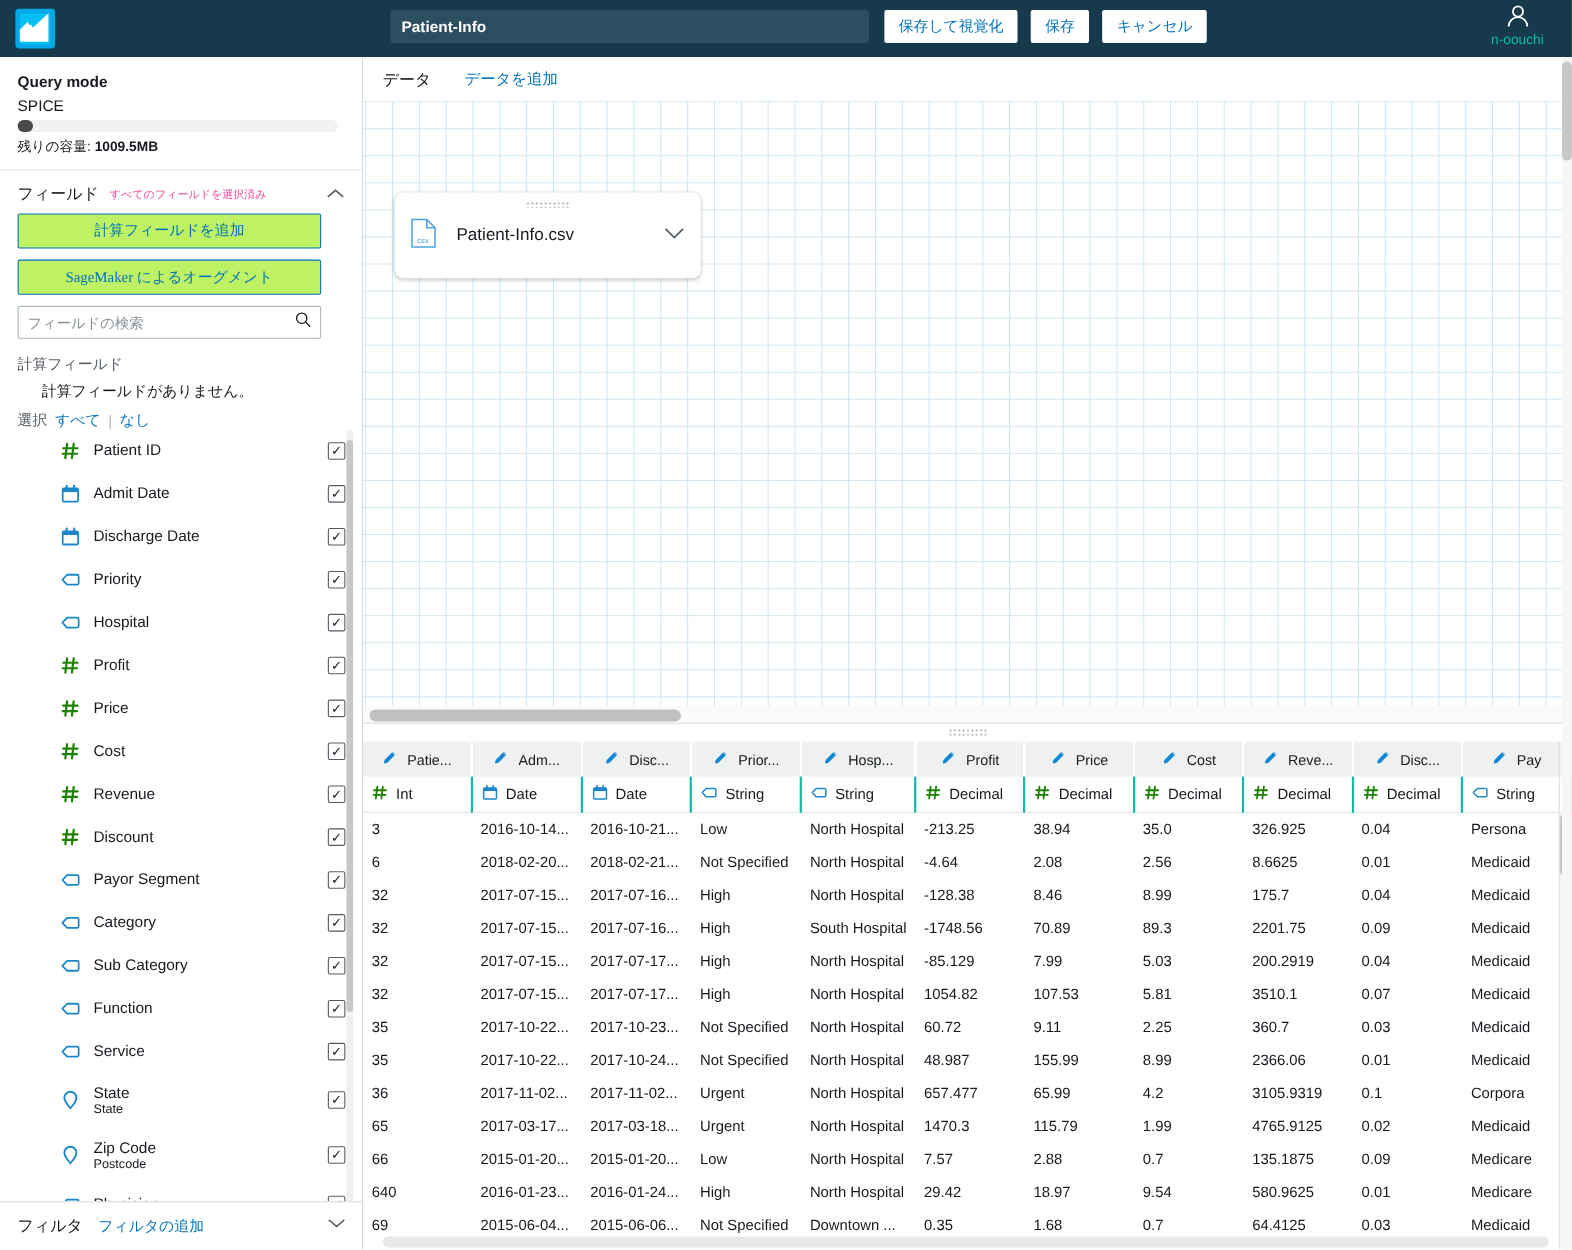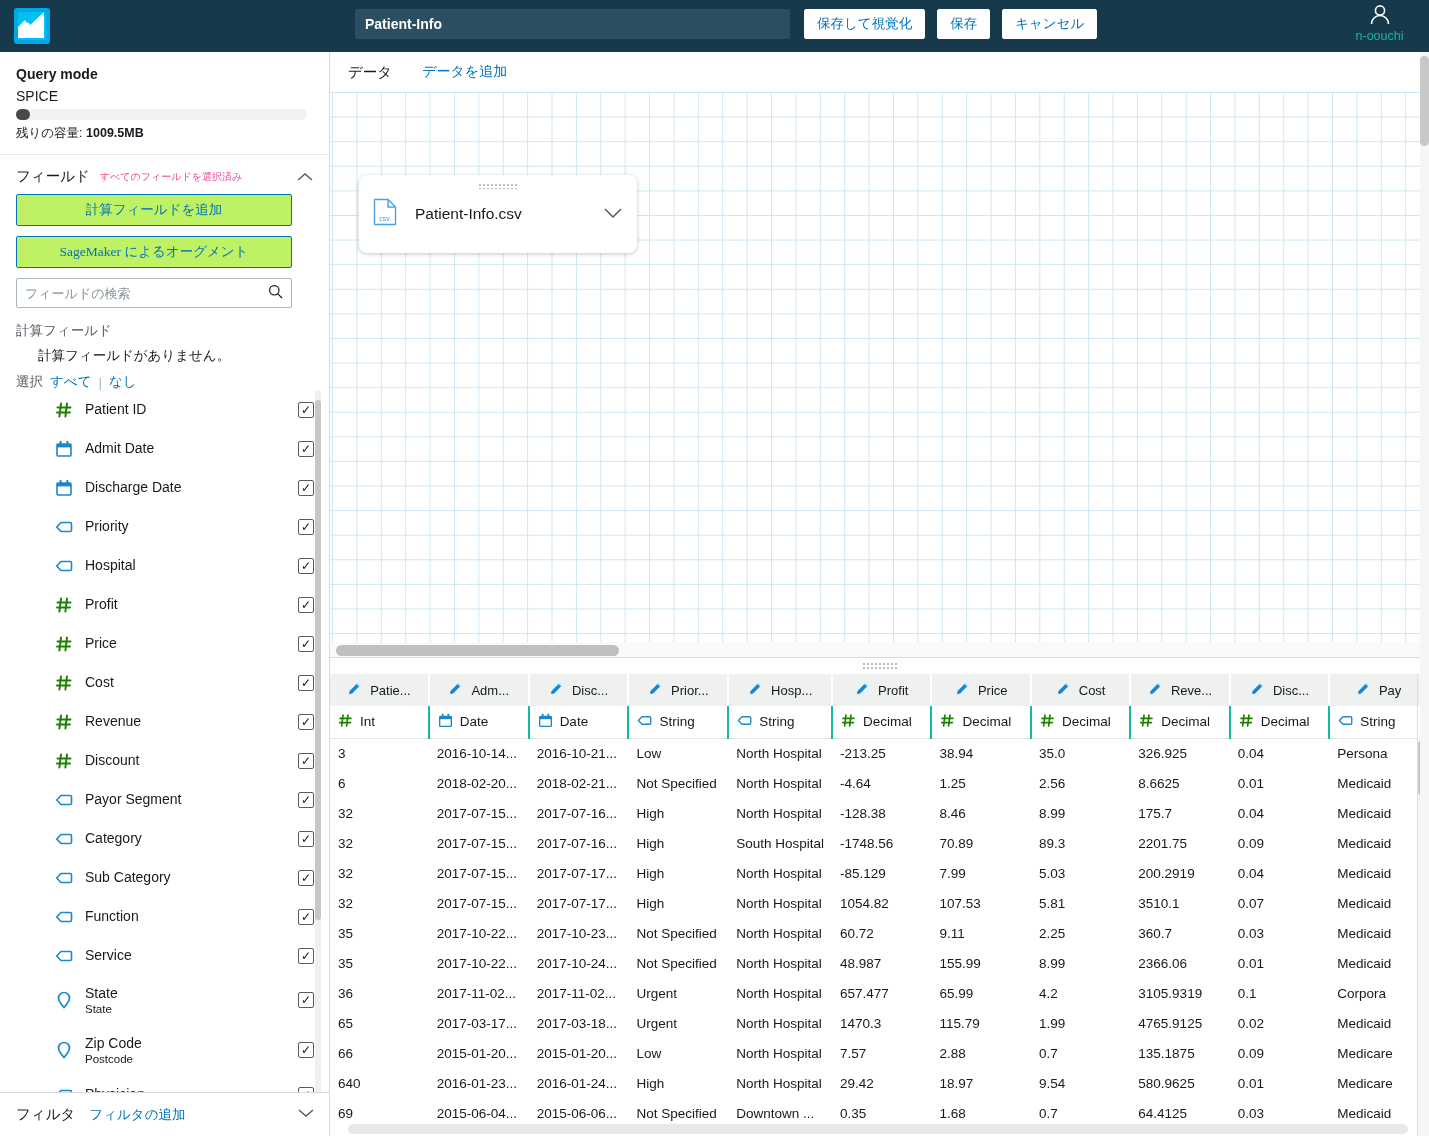--- a/index.html
+++ b/index.html
@@ -854,21 +854,21 @@
             <td class="data-cell">0.04</td>
             <td class="data-cell">Persona</td>
           </tr>
           <tr>
             <td class="data-cell">6</td>
             <td class="data-cell">2018-02-20...</td>
             <td class="data-cell">2018-02-21...</td>
             <td class="data-cell">Not Specified</td>
             <td class="data-cell">North Hospital</td>
             <td class="data-cell">-4.64</td>
-            <td class="data-cell">1.25</td>
+            <td class="data-cell">2.08</td>
             <td class="data-cell">2.56</td>
             <td class="data-cell">8.6625</td>
             <td class="data-cell">0.01</td>
             <td class="data-cell">Medicaid</td>
           </tr>
           <tr>
             <td class="data-cell">32</td>
             <td class="data-cell">2017-07-15...</td>
             <td class="data-cell">2017-07-16...</td>
             <td class="data-cell">High</td>

